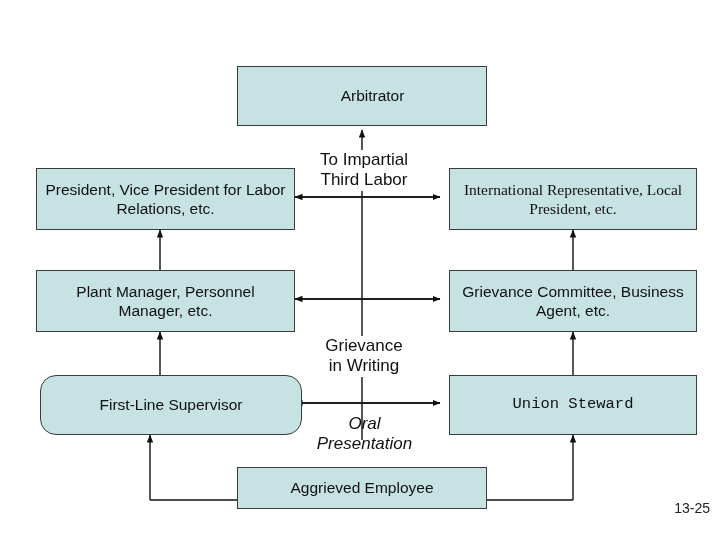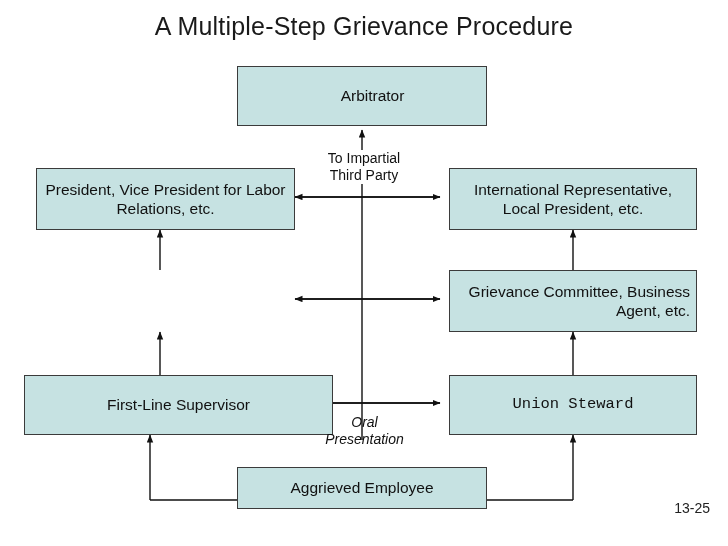--- a/index.html
+++ b/index.html
@@ -42,21 +42,21 @@
     line-height: 1.25;
     color: #111111;
     padding: 2px 6px;
   }
   .node span {
     display: block;
   }
   .edge-label {
     position: absolute;
     text-align: center;
-    font-size: 14px;
+    font-size: 17px;
     line-height: 1.2;
     color: #111111;
     background: #ffffff;
     padding: 0 2px;
   }
   .slide-num {
     position: absolute;
     right: 18px;
     bottom: 30px;
     font-size: 14px;
@@ -70,21 +70,20 @@
     width: 728px;
     height: 546px;
     pointer-events: none;
   }
 </style>
 </head>
 <body>
 
 <div id="stage">
 
-  <div class="title">A Multiple-Step Grievance Procedure</div>
 
   <svg class="lines" viewBox="0 0 728 546">
     <defs>
       <marker id="arrow" markerWidth="9" markerHeight="9" refX="7.5" refY="3.2" orient="auto" markerUnits="userSpaceOnUse">
         <path d="M0,0 L8,3.2 L0,6.4 z" fill="#111111"></path>
       </marker>
     </defs>
 
     <path d="M150,500 L150,435" stroke="#111111" stroke-width="1.4" fill="none" marker-end="url(#arrow)"></path>
     <path d="M237,500 L150,500" stroke="#111111" stroke-width="1.4" fill="none"></path>
@@ -113,46 +112,53 @@
   </svg>
 
   <div class="node" style="left:237px; top:66px; width:250px; height:60px;padding-left:27px;">
     <span>Arbitrator</span>
   </div>
 
   <div class="node" style="left:36px; top:168px; width:259px; height:62px;">
     <span>President, Vice President for Labor Relations, etc.</span>
   </div>
 
-  <div class="node" style="left:449px; top:168px; width:248px; height:62px;">
+  <div class="node" style="left:449px; top:168px; width:248px; height:62px;font-family:Liberation Serif, serif;">
     <span>International Representative, Local President, etc.</span>
   </div>
 
+  <div class="node" style="left:36px; top:270px; width:259px; height:62px;">
+    <span>Plant Manager, Personnel Manager, etc.</span>
+  </div>
 
-  <div class="node" style="left:449px; top:270px; width:248px; height:62px;text-align:right;">
+  <div class="node" style="left:449px; top:270px; width:248px; height:62px;">
     <span>Grievance Committee, Business Agent, etc.</span>
   </div>
 
-  <div class="node" style="left:24px; top:375px; width:309px; height:60px;">
+  <div class="node" style="left:40px; top:375px; width:262px; height:60px;border-radius:16px;">
     <span>First-Line Supervisor</span>
   </div>
 
   <div class="node" style="left:449px; top:375px; width:248px; height:60px;font-family:Liberation Mono, monospace;">
     <span>Union Steward</span>
   </div>
 
   <div class="node" style="left:237px; top:467px; width:250px; height:42px;">
     <span>Aggrieved Employee</span>
   </div>
 
   <div class="edge-label" style="left:313px; top:150px; width:98px;">
     <div>To Impartial</div>
-    <div>Third Party</div>
+    <div>Third Labor</div>
   </div>
 
+  <div class="edge-label" style="left:318px; top:336px; width:88px;">
+    <div>Grievance</div>
+    <div>in Writing</div>
+  </div>
 
   <div class="edge-label" style="left:314px; top:414px; width:97px; background:transparent;font-style:italic;">
     <div>Oral</div>
     <div>Presentation</div>
   </div>
 
   <div class="slide-num">13-25</div>
 
 </div>
 

